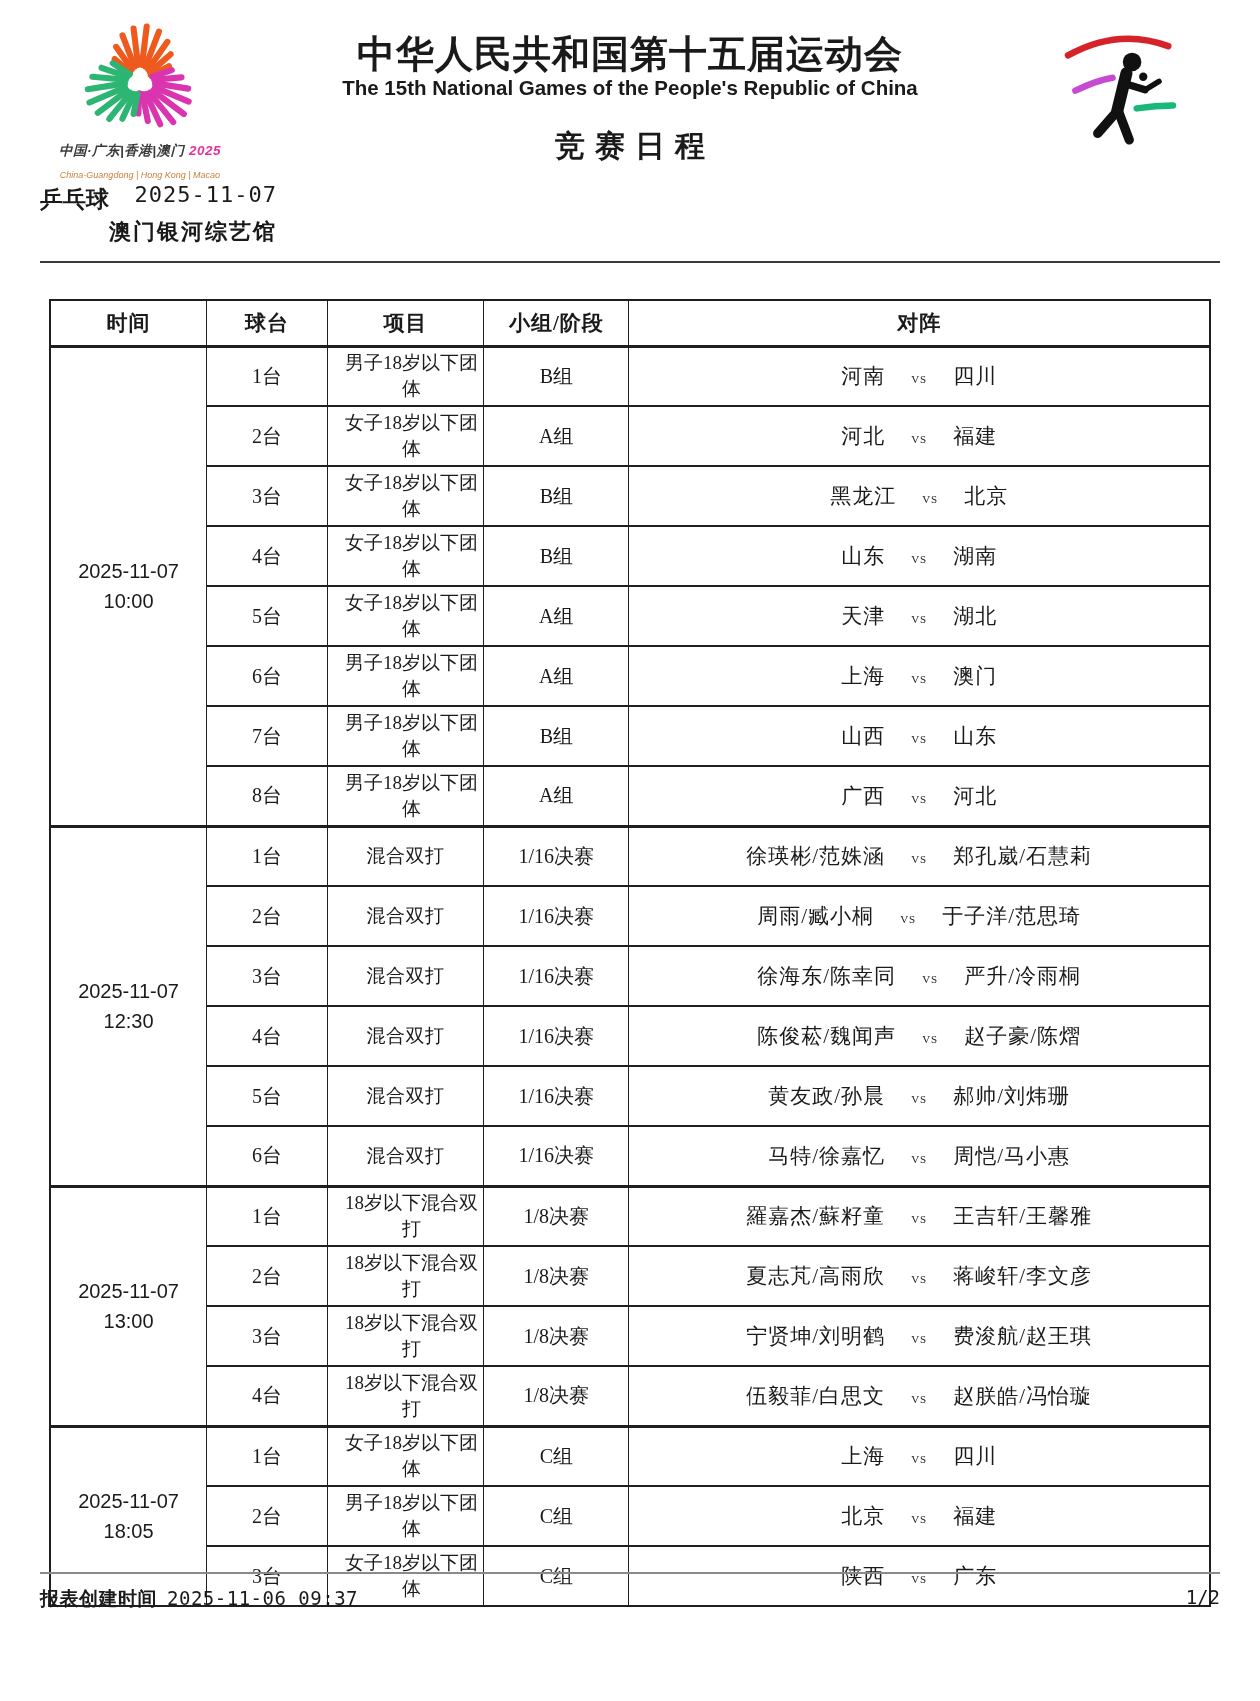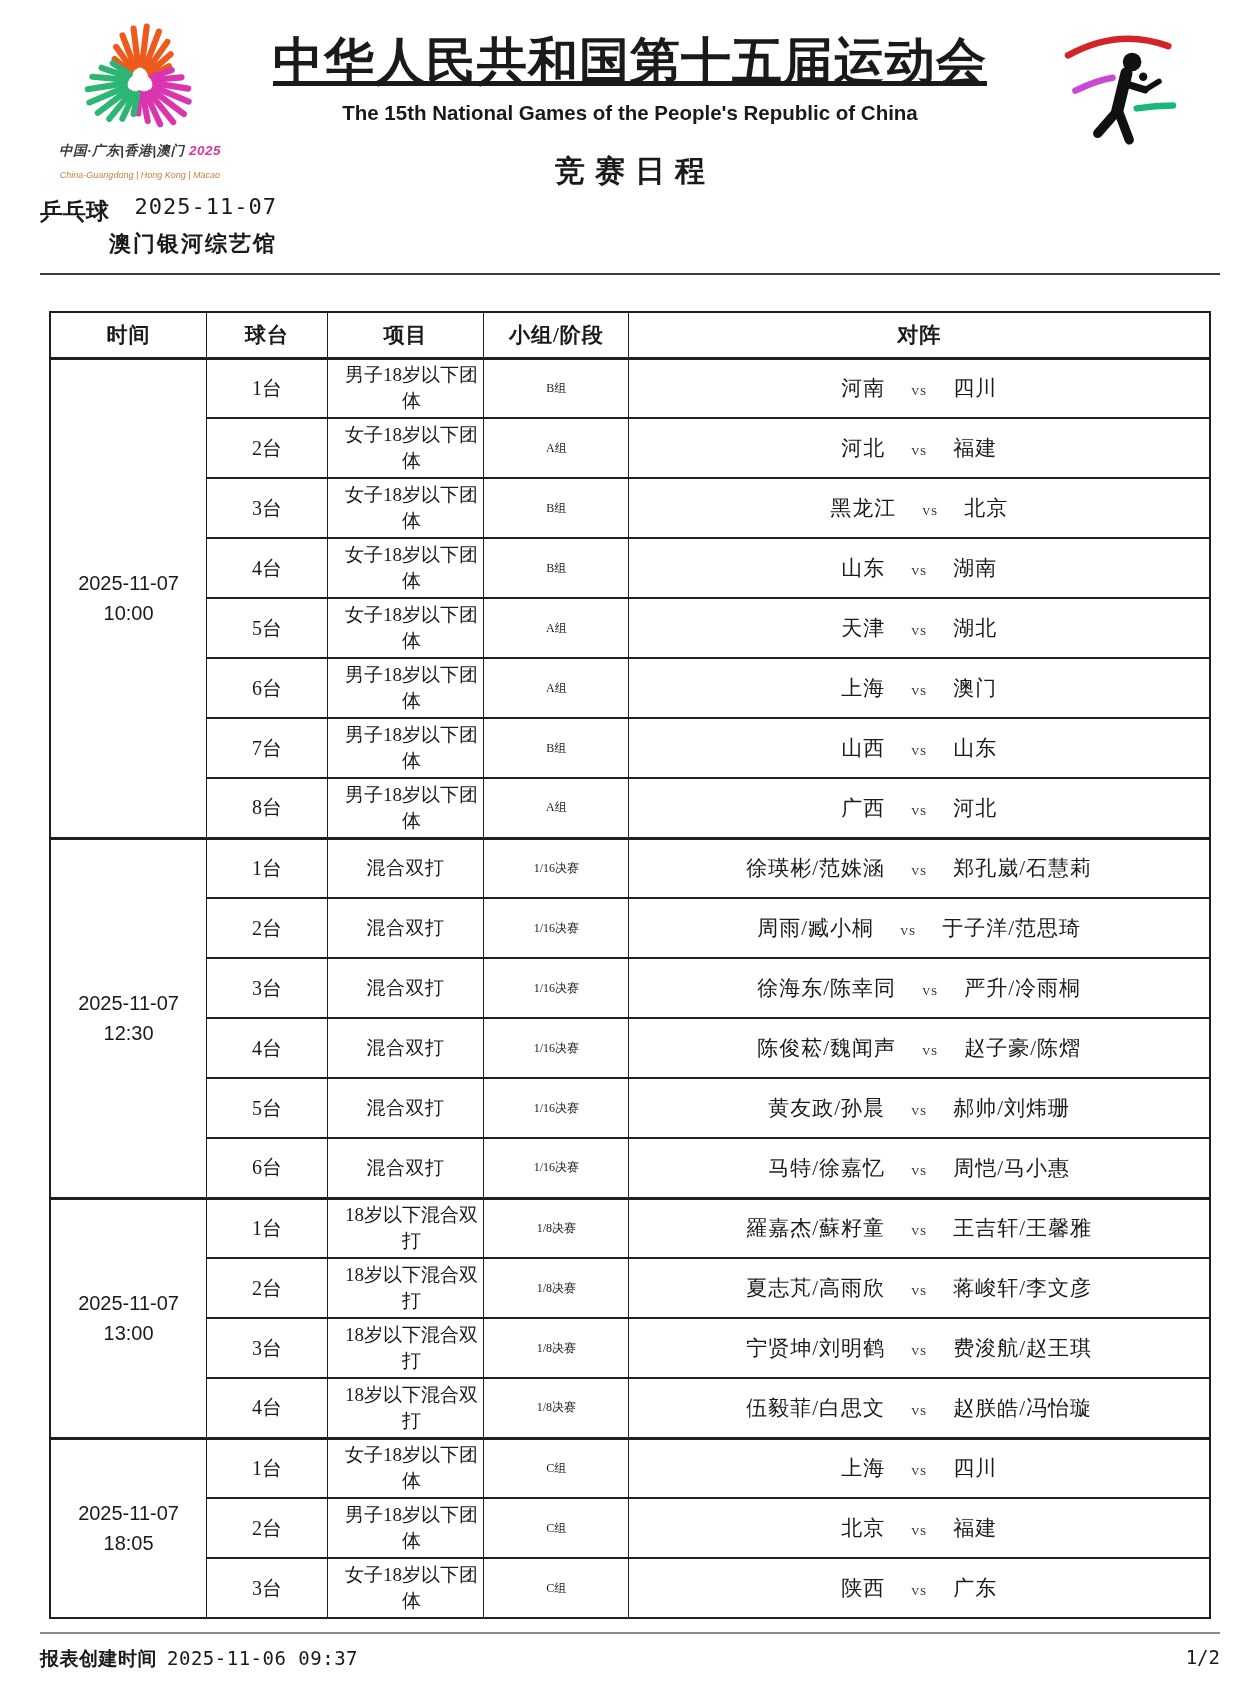--- a/index.html
+++ b/index.html
@@ -22,24 +22,24 @@
   .header{ display:flex; align-items:flex-start; }
   .logo-block{ width:200px; text-align:center; padding-top:4px; }
   .logo-mark{ width:122px; height:122px; display:block; margin:0 auto; }
   .logo-line1{ font-family:var(--sans); font-weight:bold; font-style:italic;
     font-size:13.5px; color:#3b3b3b; letter-spacing:0.5px; white-space:nowrap; }
   .logo-year{ color:#e0339f; font-style:italic; }
   .logo-line2{ font-family:var(--sans); font-style:italic; font-size:9px;
     color:#c9813f; margin-top:10px; white-space:nowrap; }
 
   .title-block{ flex:1; text-align:center; padding-top:18px; }
-  .title-cn{ font-family:var(--sans); font-weight:bold; font-size:50px;
-    letter-spacing:1px; line-height:1.1;text-decoration:underline; }
+  .title-cn{ font-family:var(--sans); font-weight:bold; font-size:38px;
+    letter-spacing:1px; line-height:1.1; }
   .title-en{ font-family:var(--sans); font-weight:bold; font-size:20.5px;
-    margin-top:12px; }
+    margin-top:0; }
   .doc-title{ font-family:var(--serif); font-weight:bold; font-size:30px;
     letter-spacing:10px; margin-top:26px; text-indent:10px; }
 
   .picto-block{ width:200px; display:flex; justify-content:center; padding-top:6px; }
   .picto{ width:138px; height:130px; }
 
   
   .meta-row{ display:flex; justify-content:flex-start; align-items:flex-start;
     margin-top:2px; }
   .sport-label{ font-size:23px; font-weight:bold; padding-top:2px; }
@@ -61,27 +61,27 @@
   .schedule thead th{
     height:46px; font-size:21px; font-weight:bold;
     border-bottom-width:3px; letter-spacing:1px;
   }
   .schedule tbody tr{ height:60px; }
   .schedule tbody tr.block-start td{ border-top-width:3px; }
   .time-cell{ font-family:var(--sans); font-size:20px; line-height:1.5; }
   .tableno-cell{ font-size:20px; }
   .event-cell{ font-size:19px; letter-spacing:0.5px; }
   .event-cell.small{ font-size:19px; letter-spacing:0;padding-left:12px; }
-  .stage-cell{ font-size:12px;font-family:Liberation Serif, serif; }
+  .stage-cell{ font-size:20px;font-family:Liberation Serif, serif; }
   .matchup-cell{ font-size:21px; letter-spacing:1px; }
   .vs{ font-size:11px; letter-spacing:1px; margin:0 26px; }
 
   
   .footer{
-    position:absolute; left:40px; right:40px; top:1632px;
+    position:absolute; left:40px; right:40px; top:1572px;
     border-top:2px solid #8a8a8a; padding-top:12px;
     display:flex; justify-content:space-between;
     font-family:var(--mono); font-size:19px;
   }
   .footer .created{ letter-spacing:0.5px; }
   .footer .created .lbl{ font-family:var(--serif); font-weight:bold; margin-right:10px; }
 </style>
 </head>
 <body>
 

